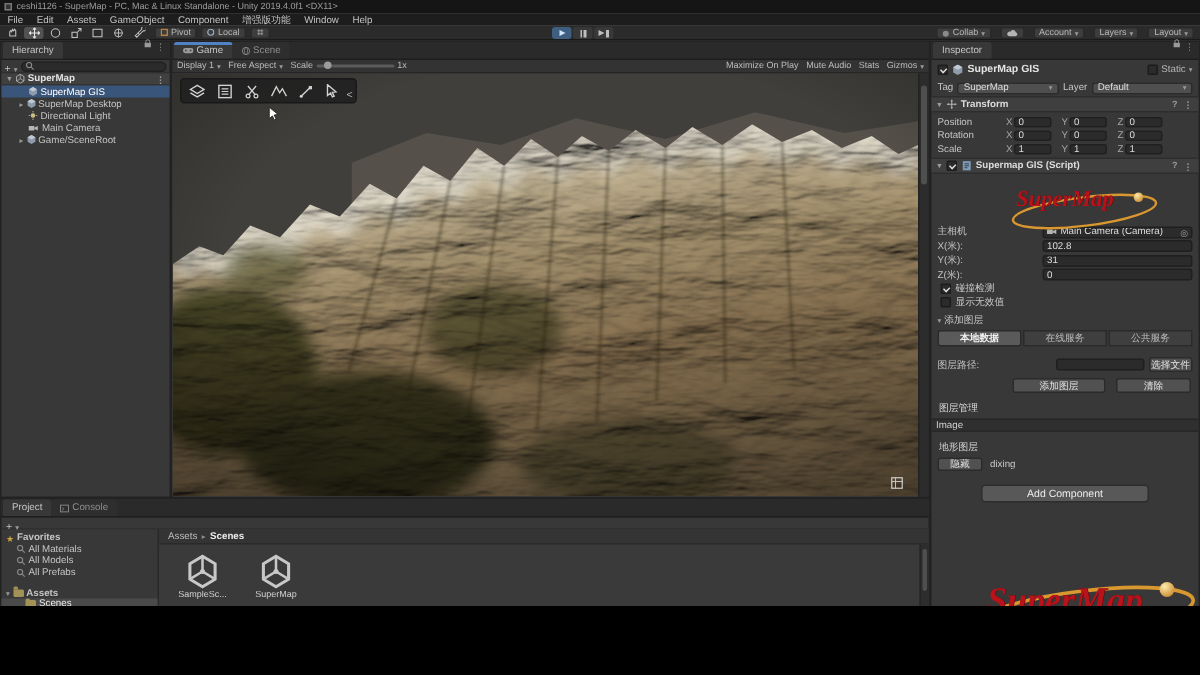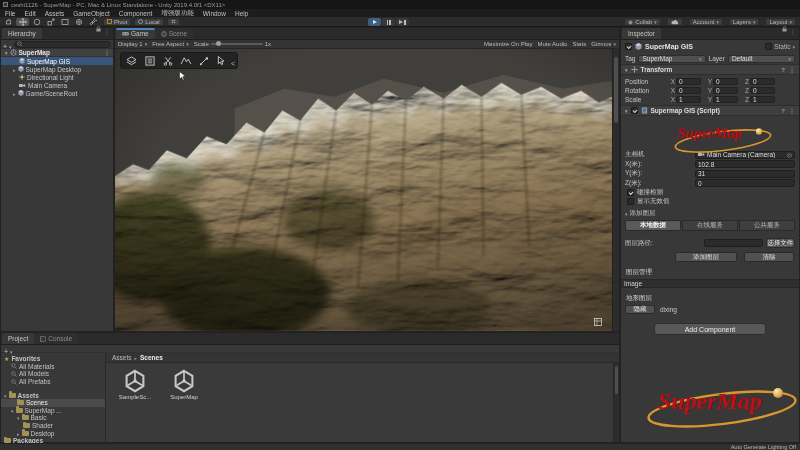--- a/index.html
+++ b/index.html
@@ -1,17 +1,17 @@
 <!DOCTYPE html>
 <html><head>
 <meta charset="utf-8">
 <style>
 *{box-sizing:border-box;margin:0;padding:0}
 body{background:#000;font-family:"Liberation Sans",sans-serif}
-.screen{position:relative;width:800px;height:450px;background:#737373;overflow:hidden;color:#c8c8c8;font-family:"Liberation Sans",sans-serif}
+.screen{position:relative;width:800px;height:404px;background:#737373;overflow:hidden;color:#c8c8c8;font-family:"Liberation Sans",sans-serif}
 
 .titlebar{position:absolute;left:0;top:0;width:800px;height:9px;background:#151515;display:flex;align-items:center;gap:3px;padding:0 3px;font-size:6px;color:#9c9c9c;white-space:nowrap}
 .unity-badge{width:5px;height:5px;background:#333;border:1px solid #777;flex:none}
 .menubar{position:absolute;left:0;top:9px;width:800px;height:8px;background:#1d1d1d;display:flex;align-items:center;gap:9px;padding:0 5px;font-size:6.5px;color:#c2c2c2;white-space:nowrap}
 .toolbar{position:absolute;left:0;top:17px;width:800px;height:10px;background:#2b2b2b;border-bottom:1px solid #191919;display:flex;align-items:center;padding:0 2px}
 .toolbtn{width:13px;height:8px;display:flex;align-items:center;justify-content:center;border-radius:2px;margin-right:1px}
 .toolbtn.active{background:#525252}
 .pill{height:8px;background:#3d3d3d;border:1px solid #2a2a2a;border-radius:2px;color:#b9b9b9;font-size:6px;display:flex;align-items:center;padding:0 3px;gap:2px;margin-left:3px;white-space:nowrap}
 .playgrp{position:absolute;left:368px;top:1px;display:flex;gap:1px}
 .playbtn{width:13px;height:8px;background:#383838;border-radius:2px;display:flex;align-items:center;justify-content:center}

